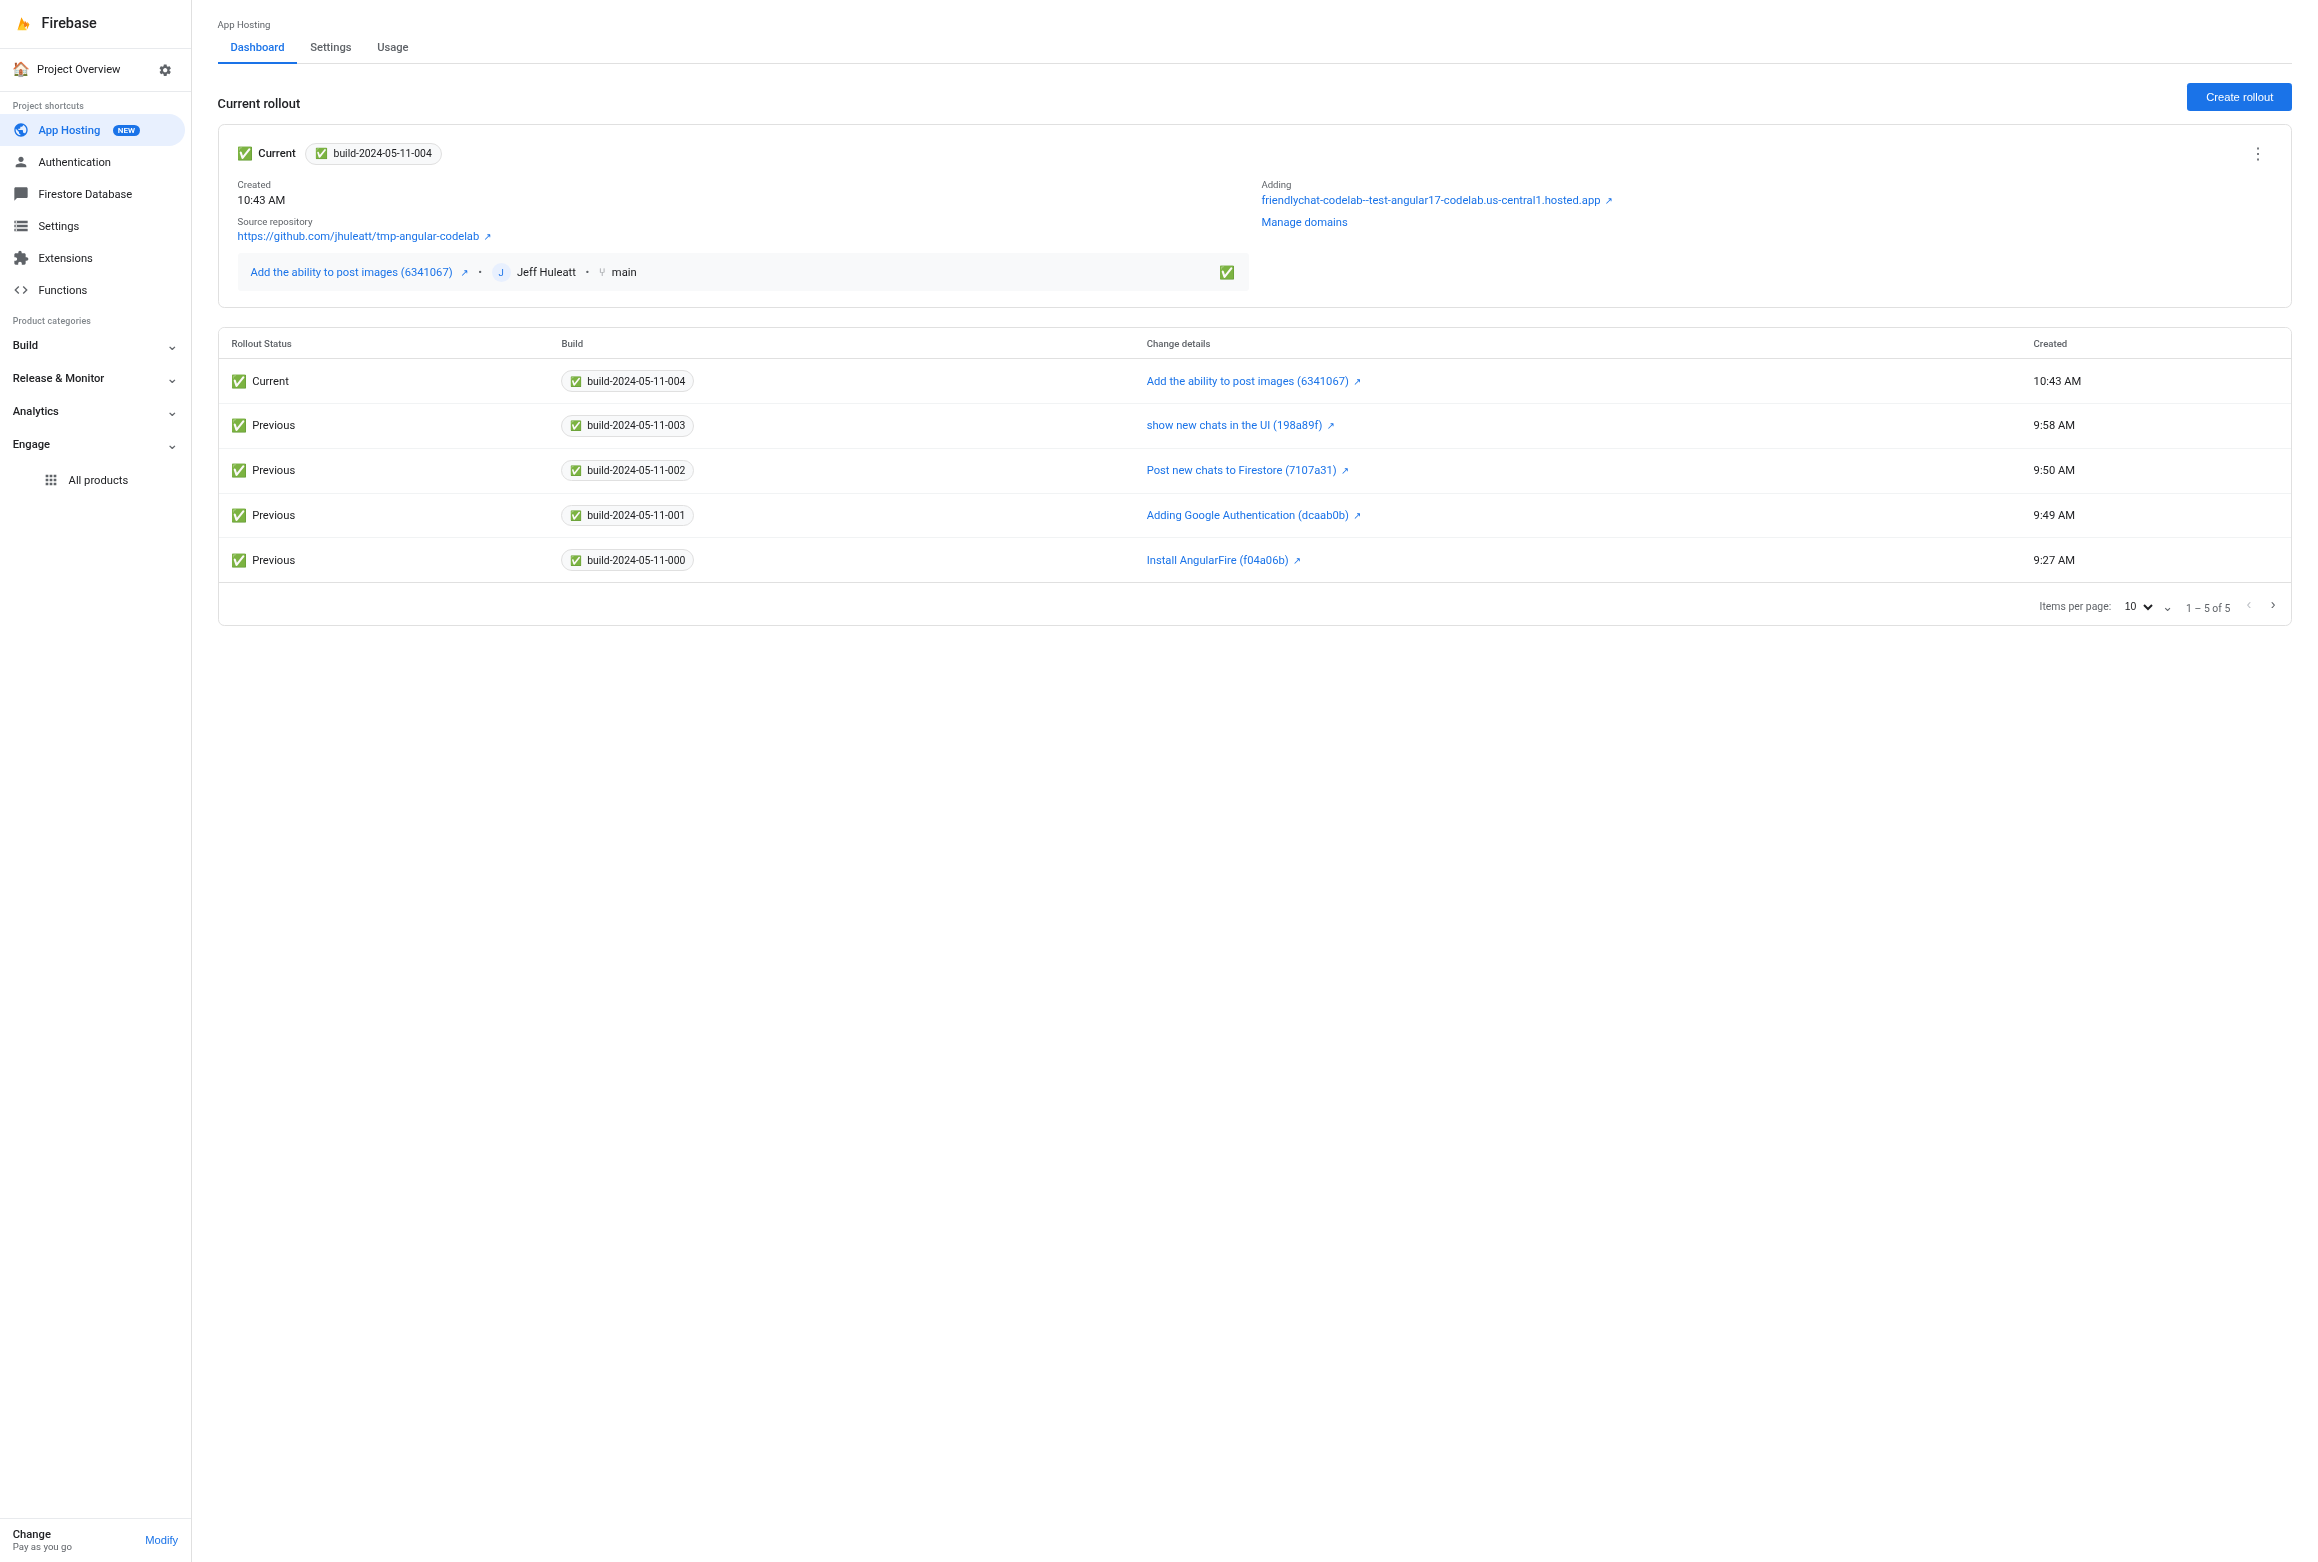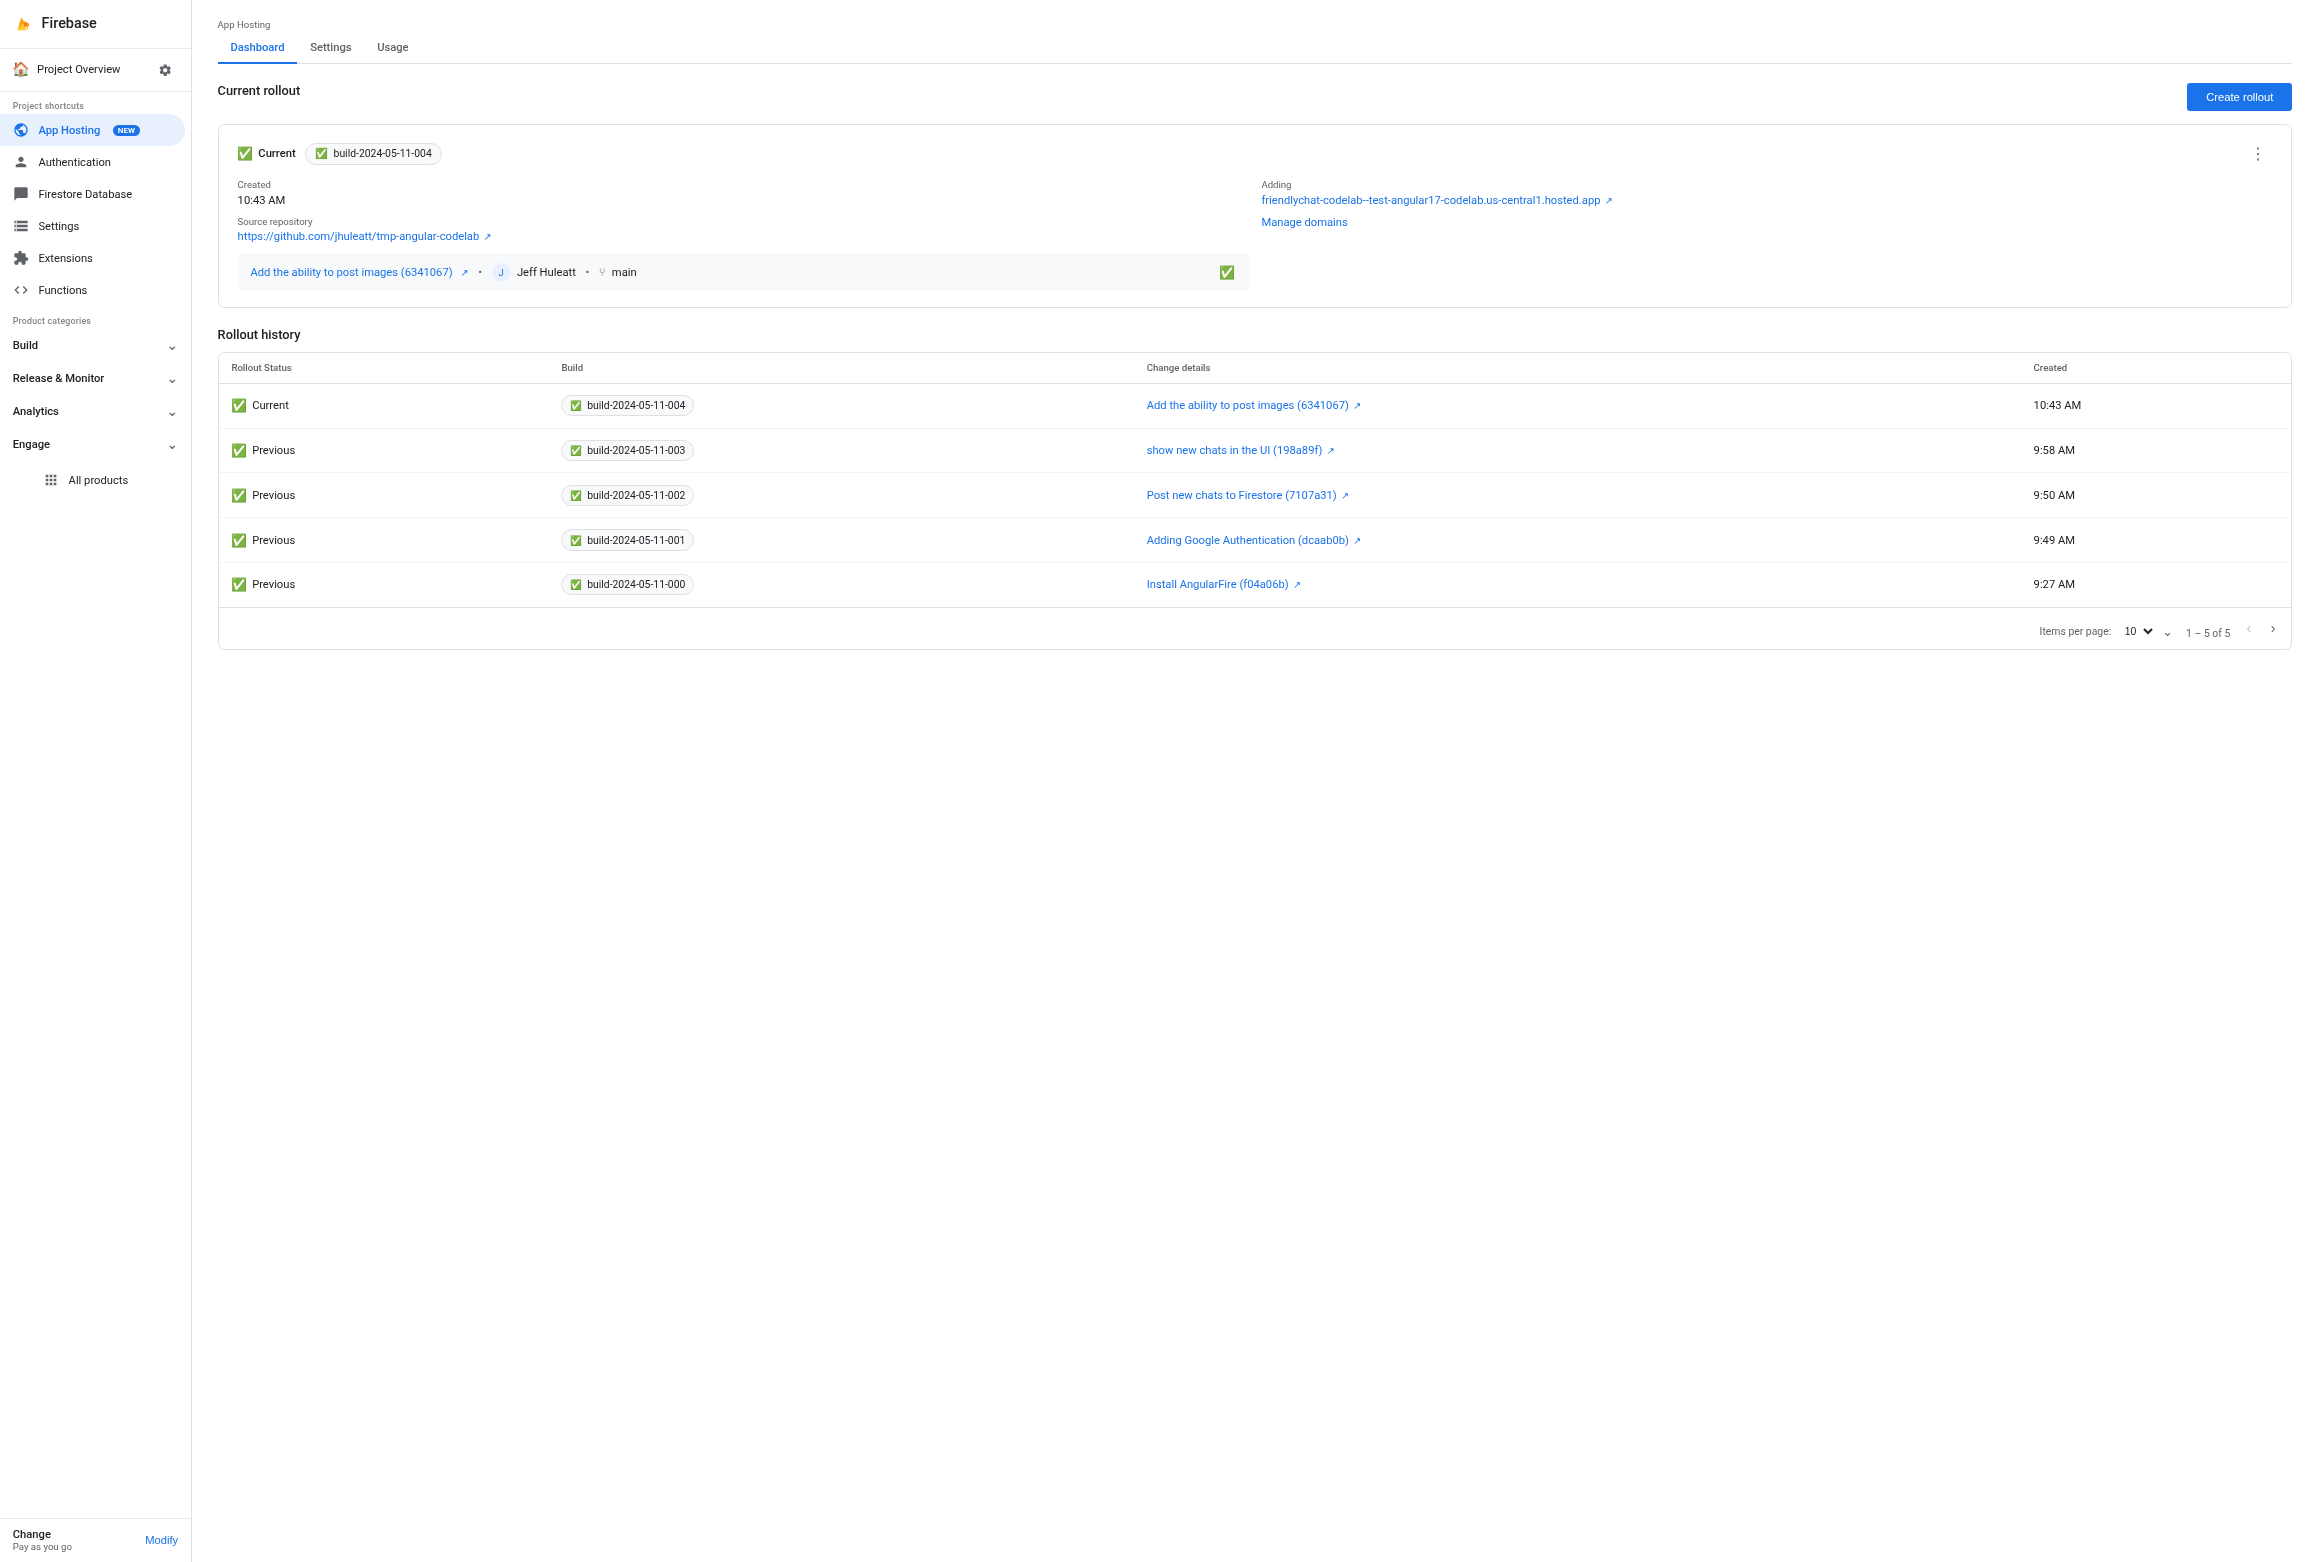--- a/index.html
+++ b/index.html
@@ -172,21 +172,21 @@
       font-weight: 500;
     }
     .tab.active {
       color: #1a73e8;
       border-bottom-color: #1a73e8;
     }
 
     
     .section-header {
       display: flex;
-      align-items: flex-start;
+      align-items: flex-end;
       justify-content: space-between;
       margin-bottom: 12.8px;
     }
     .section-title {
       font-size: 12.8px;
       font-weight: 500;
       color: #202124;
     }
     .create-rollout-btn {
       background: #1a73e8;
@@ -578,21 +578,20 @@
         <div class="detail-label">Adding</div>
         <div>
           <a class="detail-link" href="#">friendlychat-codelab--test-angular17-codelab.us-central1.hosted.app</a>
           <span class="ext-link-icon">↗</span>
         </div>
         <a class="manage-link" href="#">Manage domains</a>
       </div>
     </div>
   </div>
 
-  <h2 class="section-title" style="margin-bottom:9.6px;">Rollout history</h2>
 
   <div class="table-container">
     <table>
       <thead>
         <tr>
           <th>Rollout Status</th>
           <th>Build</th>
           <th>Change details</th>
           <th>Created</th>
         </tr>

